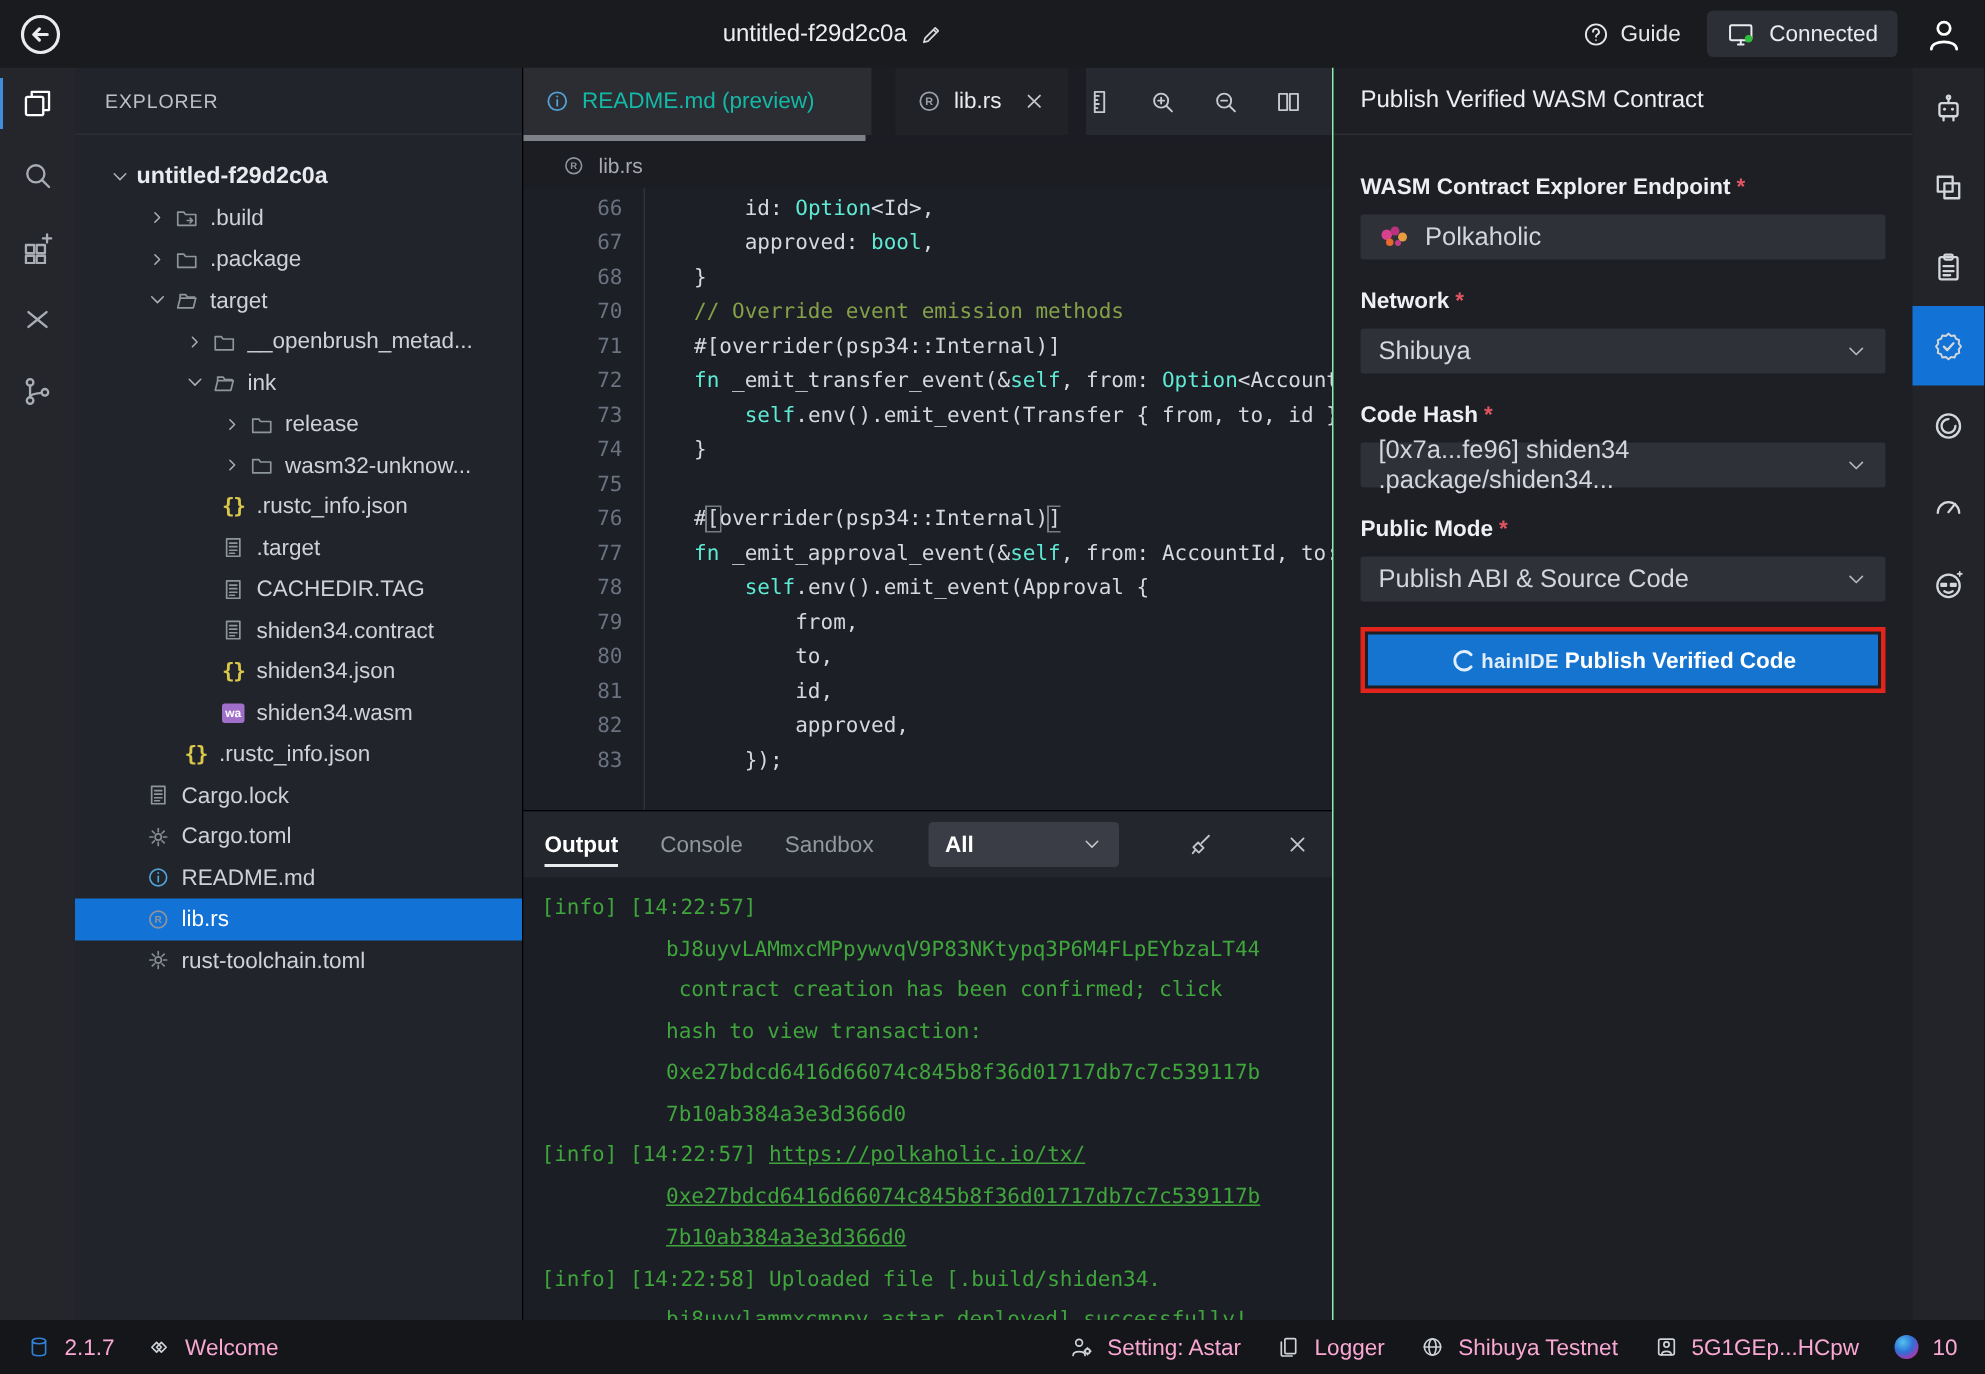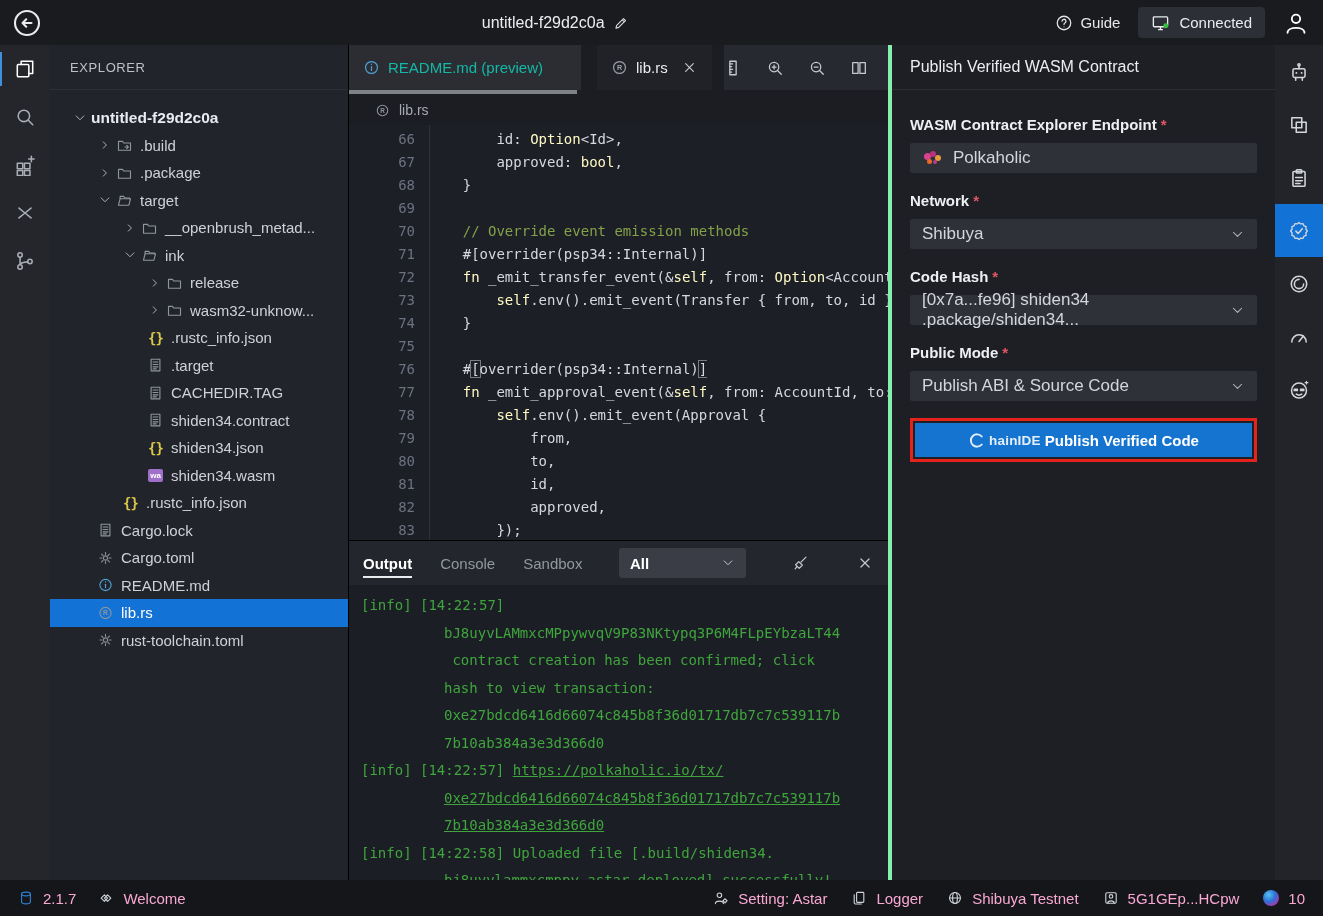--- a/index.html
+++ b/index.html
@@ -61,39 +61,39 @@
   .hscroll .thumb{position:absolute;left:0;top:0;height:4px;width:228px;background:#7e8186;cursor:pointer}
   .breadcrumb{height:30px;flex:none;display:flex;align-items:center;gap:9px;padding-left:26px;font-size:14px;color:#a6aab0;background:#1b1d22}
   .breadcrumb .ico{width:15px;height:15px;color:#8f959d}
 
   .code{height:415px;flex:none;position:relative;padding-top:3px;font-family:"DejaVu Sans Mono",monospace;font-size:14px;line-height:23px;background:#1c1f26;overflow:hidden}
   .code::before{content:'';position:absolute;left:80px;top:0;bottom:0;width:1px;background:#2e313a}
   .cl{display:flex;height:23px}
   .ln{width:66px;text-align:right;color:#6b7280;flex:none;user-select:none}
   .ct{padding-left:14px;white-space:pre;overflow:hidden}
   .ct .w{color:#d5d8de}
-  .ct .b{color:#fef9c3}
+  .ct .b{color:#5eead4}
   .ct .g{color:#84a149}
   .ct .hl{color:#d5d8de;box-shadow:0 0 0 1px #767b84}
 
   
   .panel{flex:1;display:flex;flex-direction:column;border-top:1px solid #000;min-height:0}
   .panel-tabs{height:44px;flex:none;background:#23262c;display:flex;align-items:center;padding:0 14px;gap:28px}
   .ptab{font-size:15px;color:#9297a0;position:relative;height:100%;display:flex;align-items:center;cursor:pointer}
   .ptab.active{color:#fff;font-weight:600}
   .ptab.active::after{content:'';position:absolute;left:0;right:0;bottom:7px;height:2px;background:#e9ebee}
   .filter{margin-left:auto;width:127px;height:30px;background:#3a3d45;border-radius:3px;display:flex;align-items:center;padding:0 11px;color:#fff;font-size:15px;font-weight:700;cursor:pointer}
   .filter .ico{margin-left:auto;width:14px;height:14px;color:#c6c9cd}
   .pact{width:18px;height:18px;color:#c3c6ca;margin-left:18px;cursor:pointer}
   .log{flex:1;background:#1b1e25;padding-top:7px;font-family:"DejaVu Sans Mono",monospace;font-size:14px;line-height:27.5px;color:#3fa53c;overflow:hidden}
   .ll{white-space:pre;overflow:hidden}
   .lnk{text-decoration:underline;cursor:pointer;color:#3fa53c}
 
   
-  .rightpanel{flex:1;background:#1d1f25;display:flex;flex-direction:column;border-left:4px solid #86efac;overflow:hidden}
+  .rightpanel{flex:1;background:#1d1f25;display:flex;flex-direction:column;border-left:1px solid #86efac;overflow:hidden}
   .rp-header{height:45px;flex:none;display:flex;align-items:center;padding-left:18px;font-size:16px;color:#ededf1;border-bottom:1px solid rgba(255,255,255,.07)}
   .rp-body{padding:26px 18px 0}
   .rp-label{font-size:15px;font-weight:700;color:#edeff3;margin-top:19px}
   .rp-label:first-child{margin-top:0}
   .req{color:#e05561;margin-left:4px}
   .rp-field{margin-top:10px;height:30px;background:#2e3138;border-radius:2px;display:flex;align-items:center;padding:0 12px;font-size:17px;color:#d3d6db;cursor:pointer}
   .rp-field .ico.dd{margin-left:auto;width:15px;height:15px;color:#b7bac0}
   .btn-wrap{margin-top:17px;border:3px solid #e3241c;padding:2px}
   .publish-btn{height:34px;width:100%;background:#1574d0;border:none;display:flex;align-items:center;justify-content:center;color:#fff;font-size:15px;cursor:pointer;font-family:"Liberation Sans",sans-serif}
   .brand{display:flex;align-items:center;gap:2px;color:rgba(255,255,255,.88)}
@@ -503,24 +503,20 @@
           </div>
           <div class="cl" data-name="code-line">
             <span class="ln" data-name="line-number">67</span>
             <span class="ct"><span class="w">        approved: </span><span class="b">bool</span><span class="w">,</span></span>
           </div>
           <div class="cl" data-name="code-line">
             <span class="ln" data-name="line-number">68</span>
             <span class="ct"><span class="w">    }</span></span>
           </div>
           <div class="cl" data-name="code-line">
-            <span class="ln" data-name="line-number">69</span>
-            <span class="ct"></span>
-          </div>
-          <div class="cl" data-name="code-line">
             <span class="ln" data-name="line-number">70</span>
             <span class="ct"><span class="g">    // Override event emission methods</span></span>
           </div>
           <div class="cl" data-name="code-line">
             <span class="ln" data-name="line-number">71</span>
             <span class="ct"><span class="w">    #[overrider(psp34::Internal)]</span></span>
           </div>
           <div class="cl" data-name="code-line">
             <span class="ln" data-name="line-number">72</span>
             <span class="ct"><span class="w">    </span><span class="b">fn</span><span class="w"> _emit_transfer_event(&amp;</span><span class="b">self</span><span class="w">, from: </span><span class="b">Option</span><span class="w">&lt;AccountId&gt;, to: </span></span>

